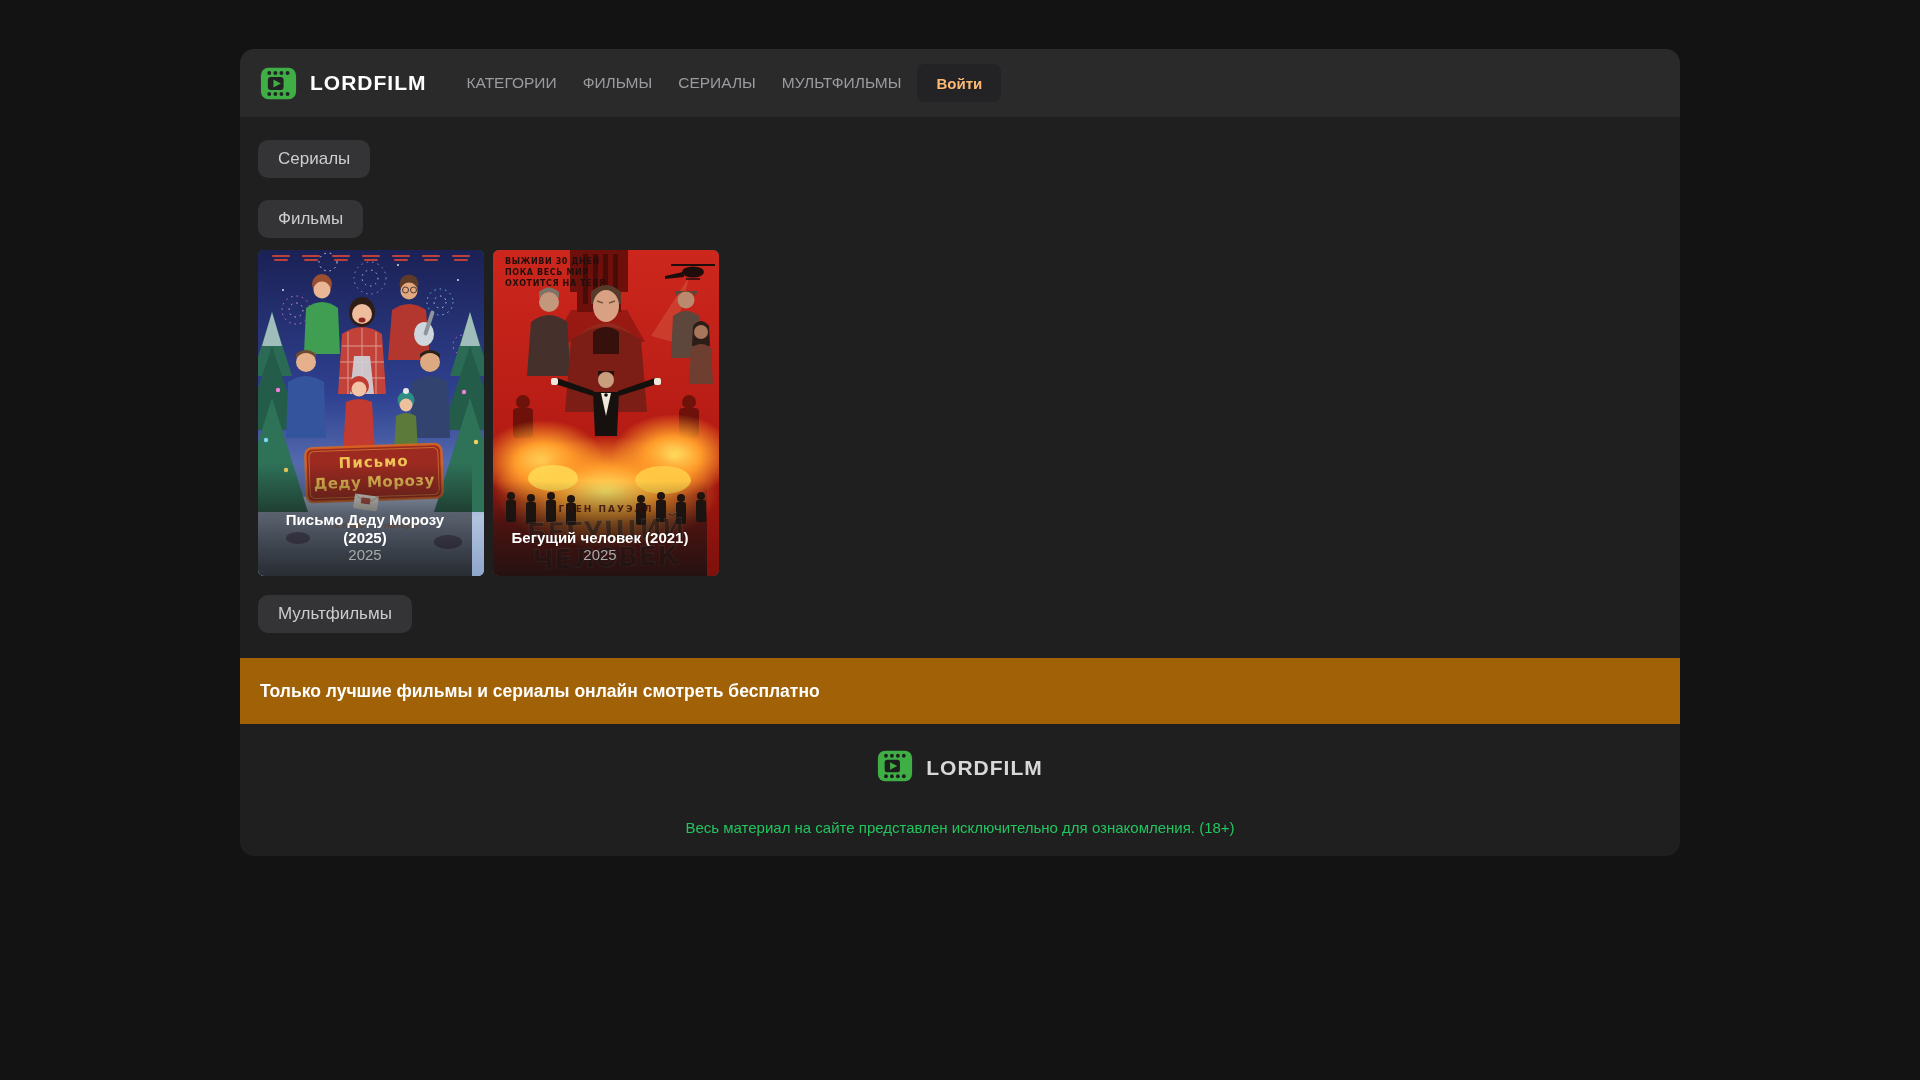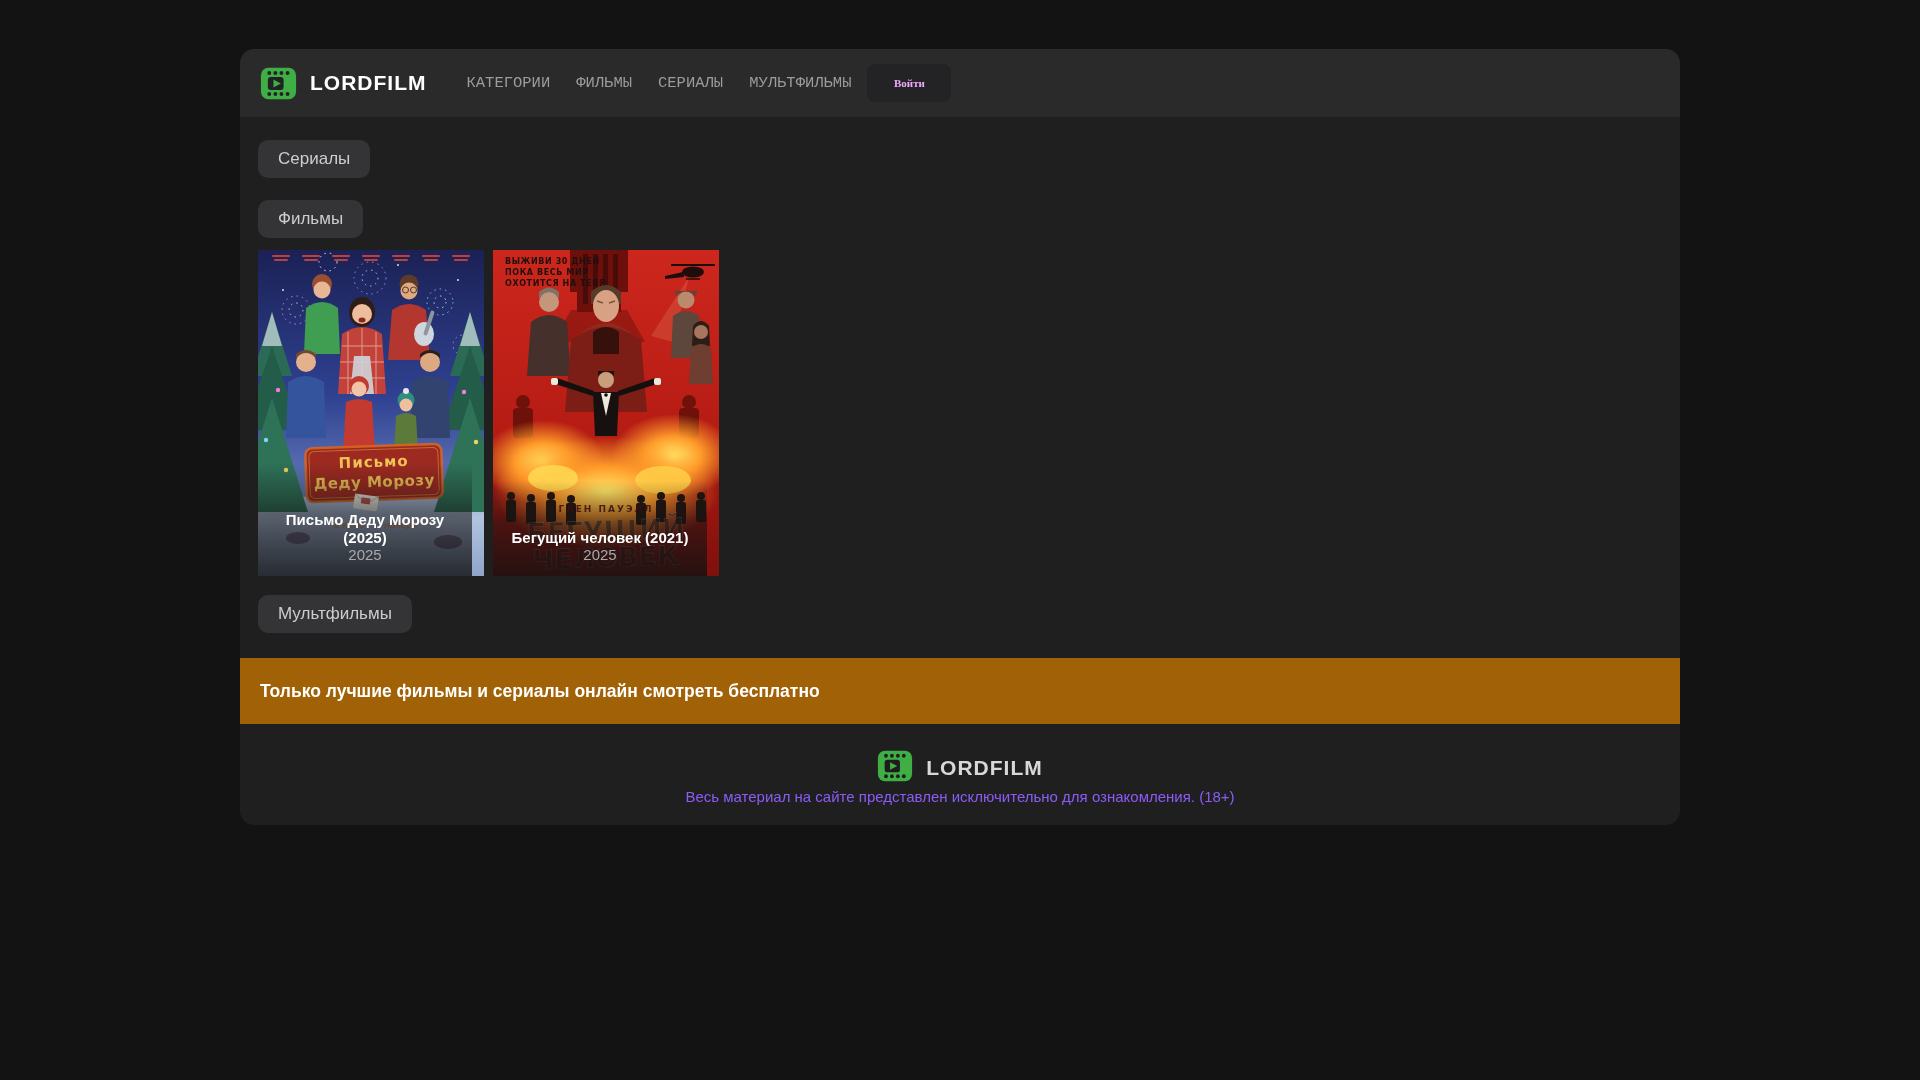--- a/index.html
+++ b/index.html
@@ -24,21 +24,21 @@
     border-radius:14px 14px 0 0;
     display:flex;
     align-items:center;
     padding:0 20px;
   }
   .logo { display:flex; align-items:center; gap:13px; cursor:pointer; }
   .logo svg { display:block; }
   .logo-title {
     color:#ffffff; font-size:21px; font-weight:800; letter-spacing:1px;
   }
-  .nav { display:flex; gap:26px; margin-left:40px;font-family:Liberation Mono, monospace; }
+  .nav { display:flex; gap:26px; margin-left:40px; }
   .nav-link {
     color:#9b9ba0; font-size:15.5px; cursor:pointer; white-space:nowrap;
   }
   .search-wrap {
     position:relative; margin-left:auto; width:614px; height:36px;
   }
   .search-input {
     width:100%; height:100%;
     background:#1d1d1f; border:none; outline:none; border-radius:8px;
     padding:0 42px 0 12px;
@@ -46,38 +46,38 @@
     font-size:15px; color:#cccccc;
   }
   .search-input::placeholder { color:#8b8b8b; }
   .search-btn {
     position:absolute; right:8px; top:7px; width:22px; height:22px;
     background:transparent; border:none; cursor:pointer; padding:0;
   }
   .login-btn {
     margin-left:16px; width:84px; height:38px;
     background:#232326; border:none; border-radius:8px;
-    color:#f0abfc; font-size:11px; font-weight:700;
-    font-family:Liberation Serif, serif;
+    color:#fdba74; font-size:15px; font-weight:700;
+    font-family:Liberation Sans, sans-serif;
     cursor:pointer;
   }
   
   .main { padding:23px 18px 0 18px; }
   .chip {
     display:inline-flex; align-items:center;
     height:38px; padding:0 20px;
     background:#343437; border-radius:10px;
     color:#cdcdd1; font-size:17px; cursor:pointer;
   }
   .chip-films { margin-top:22px; }
   .chip-cartoons { margin-top:19px; }
   .cards-row { display:flex; gap:9px; margin-top:12px; }
   .card {
     position:relative; width:226px; height:326px;
-    border-radius:0; overflow:hidden; cursor:pointer;
+    border-radius:6px; overflow:hidden; cursor:pointer;
     background:#0f766e; flex:0 0 auto;
   }
   .card svg.poster { position:absolute; inset:0; width:100%; height:100%; }
   .card-overlay {
     position:absolute; left:0; right:12px; bottom:0;
     padding:48px 8px 13px;
     background:linear-gradient(180deg, rgba(18,18,18,0) 0%, rgba(18,18,18,0.55) 45%, rgba(18,18,18,0.82) 100%);
     text-align:center;
   }
   .card-title {
@@ -88,21 +88,21 @@
   .banner {
     margin-top:25px; height:66px; background:#a16207;
     display:flex; align-items:center; padding:0 20px;
   }
   .banner-text { color:#ffffff; font-size:17.5px; font-weight:700; }
   
   .footer { text-align:center; padding:24px 0 20px; }
   .footer-logo { display:inline-flex; align-items:center; gap:13px; cursor:pointer; }
   .footer-logo-title { color:#d8d8d8; font-size:21px; font-weight:800; letter-spacing:1px; }
   .footer-line1 { margin-top:22px; color:#b3b3b3; font-size:15px; }
-  .footer-line2 { color:#8b5cf6; font-size:15px; }
+  .footer-line2 { margin-top:31px; color:#22c55e; font-size:15px; }
   svg text { font-family:"DejaVu Sans", sans-serif; }
 </style>
 </head>
 <body>
 
 <div class="container">
 
   <div class="header">
     <div class="logo">
       <span>

